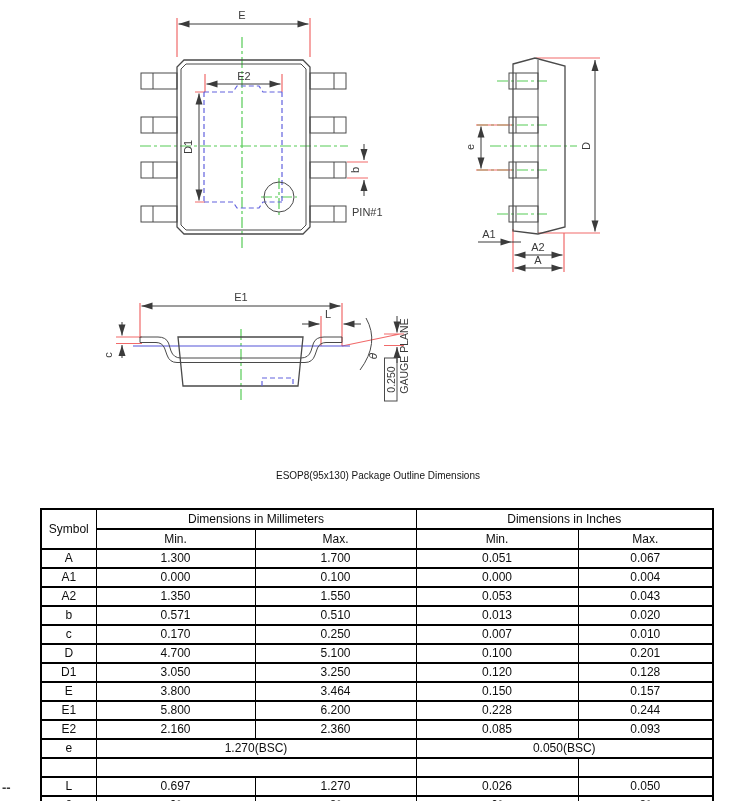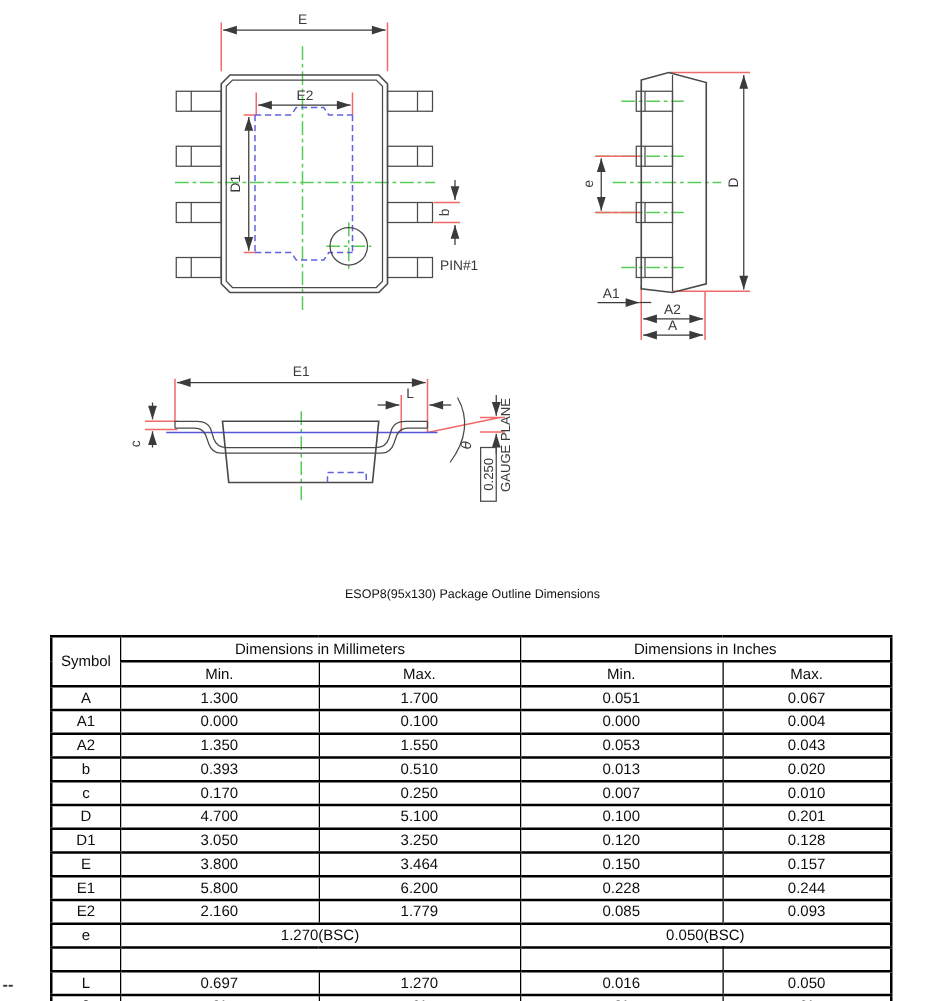--- a/index.html
+++ b/index.html
@@ -211,21 +211,21 @@
       </tr>
       <tr>
         <td>A2</td>
         <td>1.350</td>
         <td>1.550</td>
         <td>0.053</td>
         <td>0.043</td>
       </tr>
       <tr>
         <td>b</td>
-        <td>0.393</td>
+        <td>0.571</td>
         <td>0.510</td>
         <td>0.013</td>
         <td>0.020</td>
       </tr>
       <tr>
         <td>c</td>
         <td>0.170</td>
         <td>0.250</td>
         <td>0.007</td>
         <td>0.010</td>
@@ -254,21 +254,21 @@
       <tr>
         <td>E1</td>
         <td>5.800</td>
         <td>6.200</td>
         <td>0.228</td>
         <td>0.244</td>
       </tr>
       <tr>
         <td>E2</td>
         <td>2.160</td>
-        <td>1.779</td>
+        <td>2.360</td>
         <td>0.085</td>
         <td>0.093</td>
       </tr>
 
       <tr>
         <td>e</td>
         <td colspan="2">1.270(BSC)</td>
         <td colspan="2">0.050(BSC)</td>
       </tr>
 
@@ -276,21 +276,21 @@
         <td></td>
         <td colspan="2"></td>
         <td></td>
         <td></td>
       </tr>
 
       <tr>
         <td>L</td>
         <td>0.697</td>
         <td>1.270</td>
-        <td>0.016</td>
+        <td>0.026</td>
         <td>0.050</td>
       </tr>
       <tr>
         <td>θ</td>
         <td>0°</td>
         <td>8°</td>
         <td>0°</td>
         <td>8°</td>
       </tr>
     </tbody>

